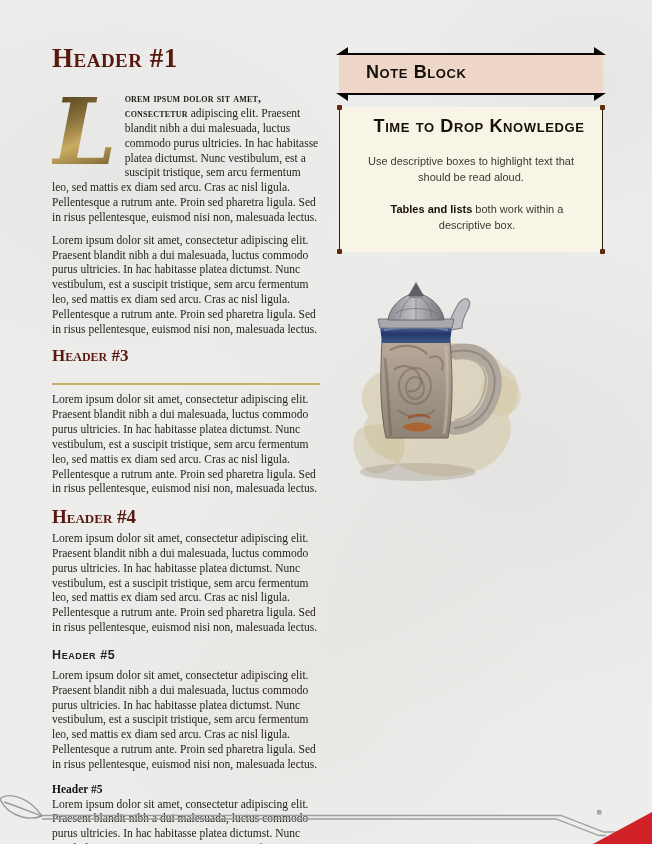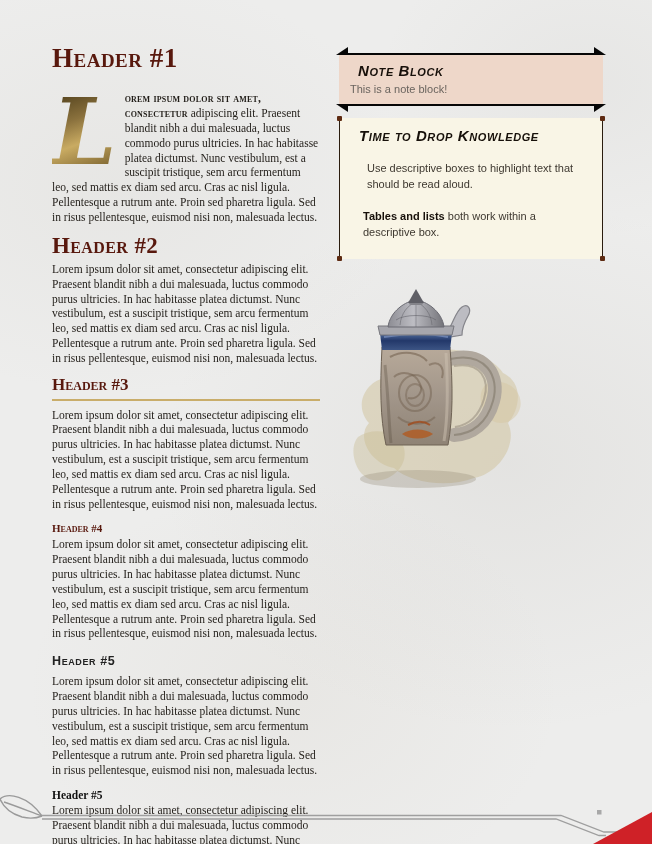--- a/index.html
+++ b/index.html
@@ -14,22 +14,22 @@
       #ededec;
     font-family:"Liberation Serif", serif;
     color:#231f1a;
   }
   .columns{display:flex;gap:17px;padding:44px 47px 0 52px;box-sizing:border-box;}
   .col{width:268px;flex:0 0 268px;}
   p{margin:0 0 8px 0;font-size:11.5px;line-height:1.29;color:#211d18;}
   h1,h2,h3,h4{font-variant:small-caps;color:#58180D;font-weight:700;margin:0;}
   h1{font-size:27px;line-height:1.05;letter-spacing:.5px;margin-bottom:19px;}
   h2{font-size:23px;line-height:1.05;letter-spacing:.4px;margin:9px 0 4px 0;}
-  h3{font-size:17px;line-height:1.05;margin:10px 0 7px 0;border-bottom:2px solid #c9ad6a;padding-bottom:5px;}
-  h4{font-size:11px;line-height:1.1;margin:11px 0 3px 0;}
+  h3{font-size:17px;line-height:1.05;margin:10px 0 7px 0;border-bottom:2px solid #c9ad6a;padding-bottom:19px;}
+  h4{font-size:19px;line-height:1.1;margin:11px 0 3px 0;}
   h5{font-family:"Liberation Sans",sans-serif;font-variant:small-caps;font-size:12.5px;
      color:#222;font-weight:700;letter-spacing:.6px;margin:13px 0 6px 0;}
   h6{font-size:11.5px;font-weight:700;color:#111;margin:10px 0 0 0;line-height:1.29;}
   .dropcap{
     float:left;font-size:92px;line-height:.78;padding:6px 8px 0 0;
     font-family:"DejaVu Serif",serif;font-style:italic;font-weight:700;
     background:linear-gradient(160deg,#4a3a18 0%,#8a713d 35%,#c9ab62 60%,#6d5626 100%);
     -webkit-background-clip:text;background-clip:text;color:transparent;
   }
   .lead-caps{font-variant:small-caps;font-weight:700;letter-spacing:.2px;margin-top:19px;}
@@ -40,28 +40,29 @@
     border-top:2px solid #060606;border-bottom:2px solid #060606;
     padding:6px 11px 7px 11px;
   }
   .note .tri{position:absolute;width:0;height:0;}
   .tri.tl{top:-8px;left:-3px;border-bottom:8px solid #060606;border-left:12px solid transparent;}
   .tri.tr{top:-8px;right:-3px;border-bottom:8px solid #060606;border-right:12px solid transparent;}
   .tri.bl{bottom:-8px;left:-3px;border-top:8px solid #060606;border-left:12px solid transparent;}
   .tri.br{bottom:-8px;right:-3px;border-top:8px solid #060606;border-right:12px solid transparent;}
   .note-title,.desc-title{
     font-family:"Liberation Sans",sans-serif;font-variant:small-caps;font-weight:700;
-    font-size:15px;letter-spacing:.6px;color:#17100a;margin:0 0 2px 8px;font-style:italic;
+    font-size:18px;letter-spacing:.6px;color:#17100a;margin:0 0 2px 16px;
   }
   .note-body{font-family:"Liberation Sans",sans-serif;font-size:11px;color:#6a645e;margin:0;}
   
   .descriptive{
     position:relative;background:#f9f5e6;margin:6px 2px 0 2px;
     border-left:1.5px solid #2a1c0e;border-right:1.5px solid #2a1c0e;
     padding:8px 11px 10px 11px;
+    text-align:center;
   }
   .dot{position:absolute;width:5px;height:5px;background:#5e2b12;border-radius:1px;}
   .dot.tl{top:-2px;left:-3px;} .dot.tr{top:-2px;right:-3px;}
   .dot.bl{bottom:-2px;left:-3px;} .dot.br{bottom:-2px;right:-3px;}
   .desc-body{font-family:"Liberation Sans",sans-serif;font-size:11px;line-height:1.45;color:#3e3830;margin:16px;}
   .desc-line2{margin:1px 0 8px 12px;}
   .desc-bold{font-weight:700;color:#17100a;}
   .illustration{margin:28px 0 0 1px;display:block;}
   .footer-art{position:absolute;left:0;bottom:0;}
 </style>
@@ -69,41 +70,39 @@
 <body>
 
 <div class="page">
   <div class="columns">
 
     <div class="col">
       <h1>Header #1</h1>
       <p>
         <span class="dropcap">L</span><span class="lead-caps">orem ipsum dolor sit amet, consectetur</span><span> adipiscing elit. Praesent blandit nibh a dui malesuada, luctus commodo purus ultricies. In hac habitasse platea dictumst. Nunc vestibulum, est a suscipit tristique, sem arcu fermentum leo, sed mattis ex diam sed arcu. Cras ac nisl ligula. Pellentesque a rutrum ante. Proin sed pharetra ligula. Sed in risus pellentesque, euismod nisi non, malesuada lectus.</span>
       </p>
-      <h2>Header #2</h2>
       <p>Lorem ipsum dolor sit amet, consectetur adipiscing elit. Praesent blandit nibh a dui malesuada, luctus commodo purus ultricies. In hac habitasse platea dictumst. Nunc vestibulum, est a suscipit tristique, sem arcu fermentum leo, sed mattis ex diam sed arcu. Cras ac nisl ligula. Pellentesque a rutrum ante. Proin sed pharetra ligula. Sed in risus pellentesque, euismod nisi non, malesuada lectus.</p>
       <h3>Header #3</h3>
       <p>Lorem ipsum dolor sit amet, consectetur adipiscing elit. Praesent blandit nibh a dui malesuada, luctus commodo purus ultricies. In hac habitasse platea dictumst. Nunc vestibulum, est a suscipit tristique, sem arcu fermentum leo, sed mattis ex diam sed arcu. Cras ac nisl ligula. Pellentesque a rutrum ante. Proin sed pharetra ligula. Sed in risus pellentesque, euismod nisi non, malesuada lectus.</p>
       <h4>Header #4</h4>
       <p>Lorem ipsum dolor sit amet, consectetur adipiscing elit. Praesent blandit nibh a dui malesuada, luctus commodo purus ultricies. In hac habitasse platea dictumst. Nunc vestibulum, est a suscipit tristique, sem arcu fermentum leo, sed mattis ex diam sed arcu. Cras ac nisl ligula. Pellentesque a rutrum ante. Proin sed pharetra ligula. Sed in risus pellentesque, euismod nisi non, malesuada lectus.</p>
       <h5>Header #5</h5>
       <p>Lorem ipsum dolor sit amet, consectetur adipiscing elit. Praesent blandit nibh a dui malesuada, luctus commodo purus ultricies. In hac habitasse platea dictumst. Nunc vestibulum, est a suscipit tristique, sem arcu fermentum leo, sed mattis ex diam sed arcu. Cras ac nisl ligula. Pellentesque a rutrum ante. Proin sed pharetra ligula. Sed in risus pellentesque, euismod nisi non, malesuada lectus.</p>
       <h6>Header #5</h6>
       <p>Lorem ipsum dolor sit amet, consectetur adipiscing elit. Praesent blandit nibh a dui malesuada, luctus commodo purus ultricies. In hac habitasse platea dictumst. Nunc vestibulum, est a suscipit tristique, sem arcu fermentum</p>
     </div>
 
     <div class="col">
 
       <div class="note">
         <span class="tri tl"></span>
         <span class="tri tr"></span>
         <span class="tri bl"></span>
         <span class="tri br"></span>
         <p class="note-title">Note Block</p>
-        <p class="note-body">This is a note block!</p>
       </div>
 
       <div class="descriptive">
         <span class="dot tl"></span>
         <span class="dot tr"></span>
         <span class="dot bl"></span>
         <span class="dot br"></span>
         <p class="desc-title">Time to Drop Knowledge</p>
         <p class="desc-body">Use descriptive boxes to highlight text that should be read aloud.</p>
         <p class="desc-body desc-line2"><span class="desc-bold">Tables and lists</span><span> both work within a descriptive box.</span></p>

